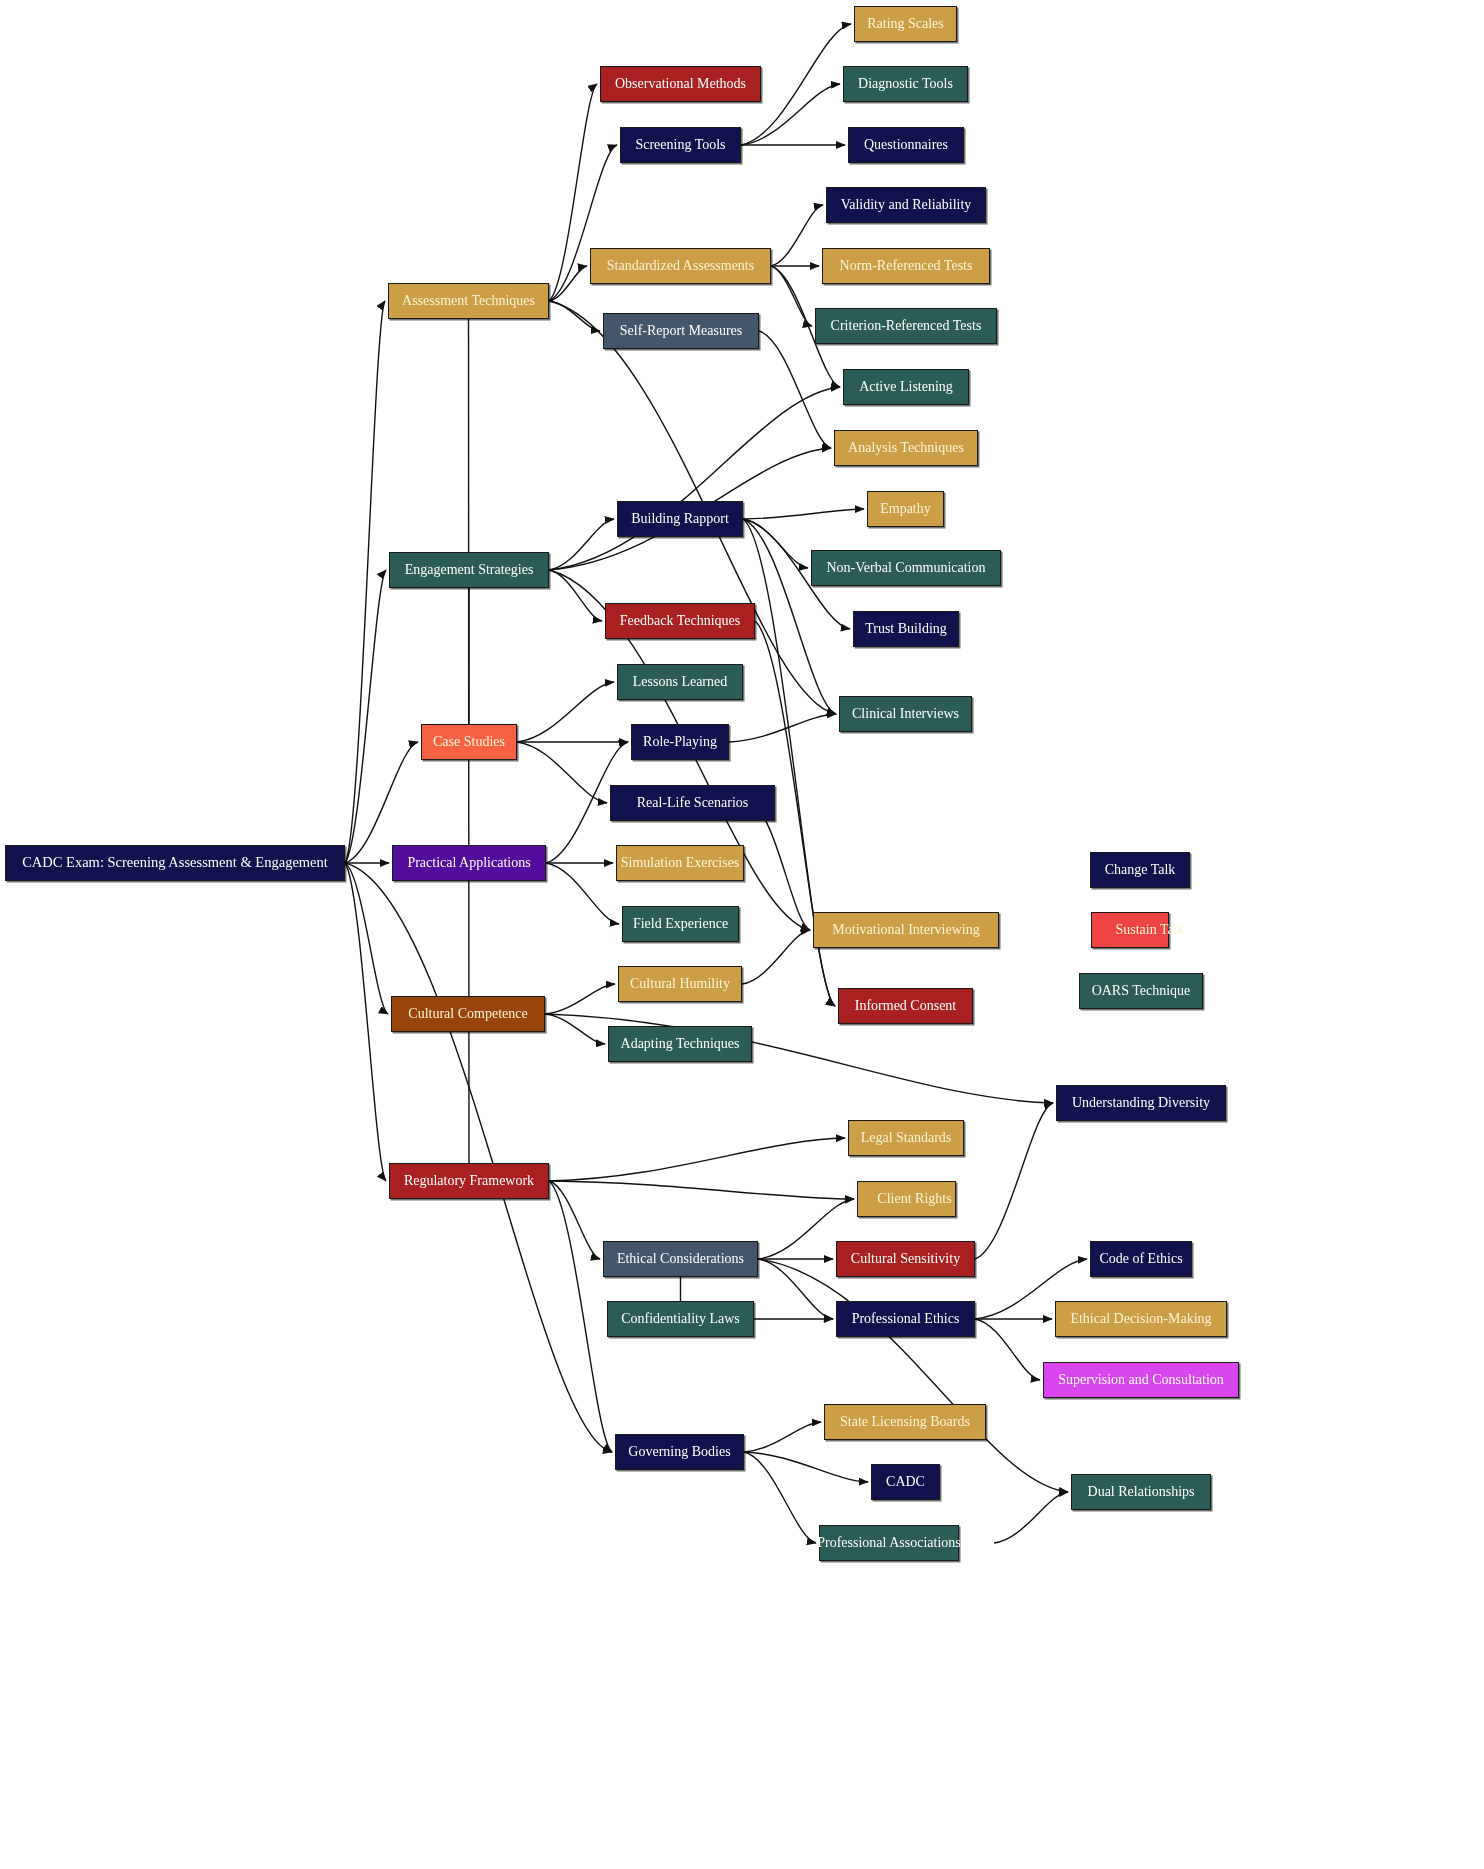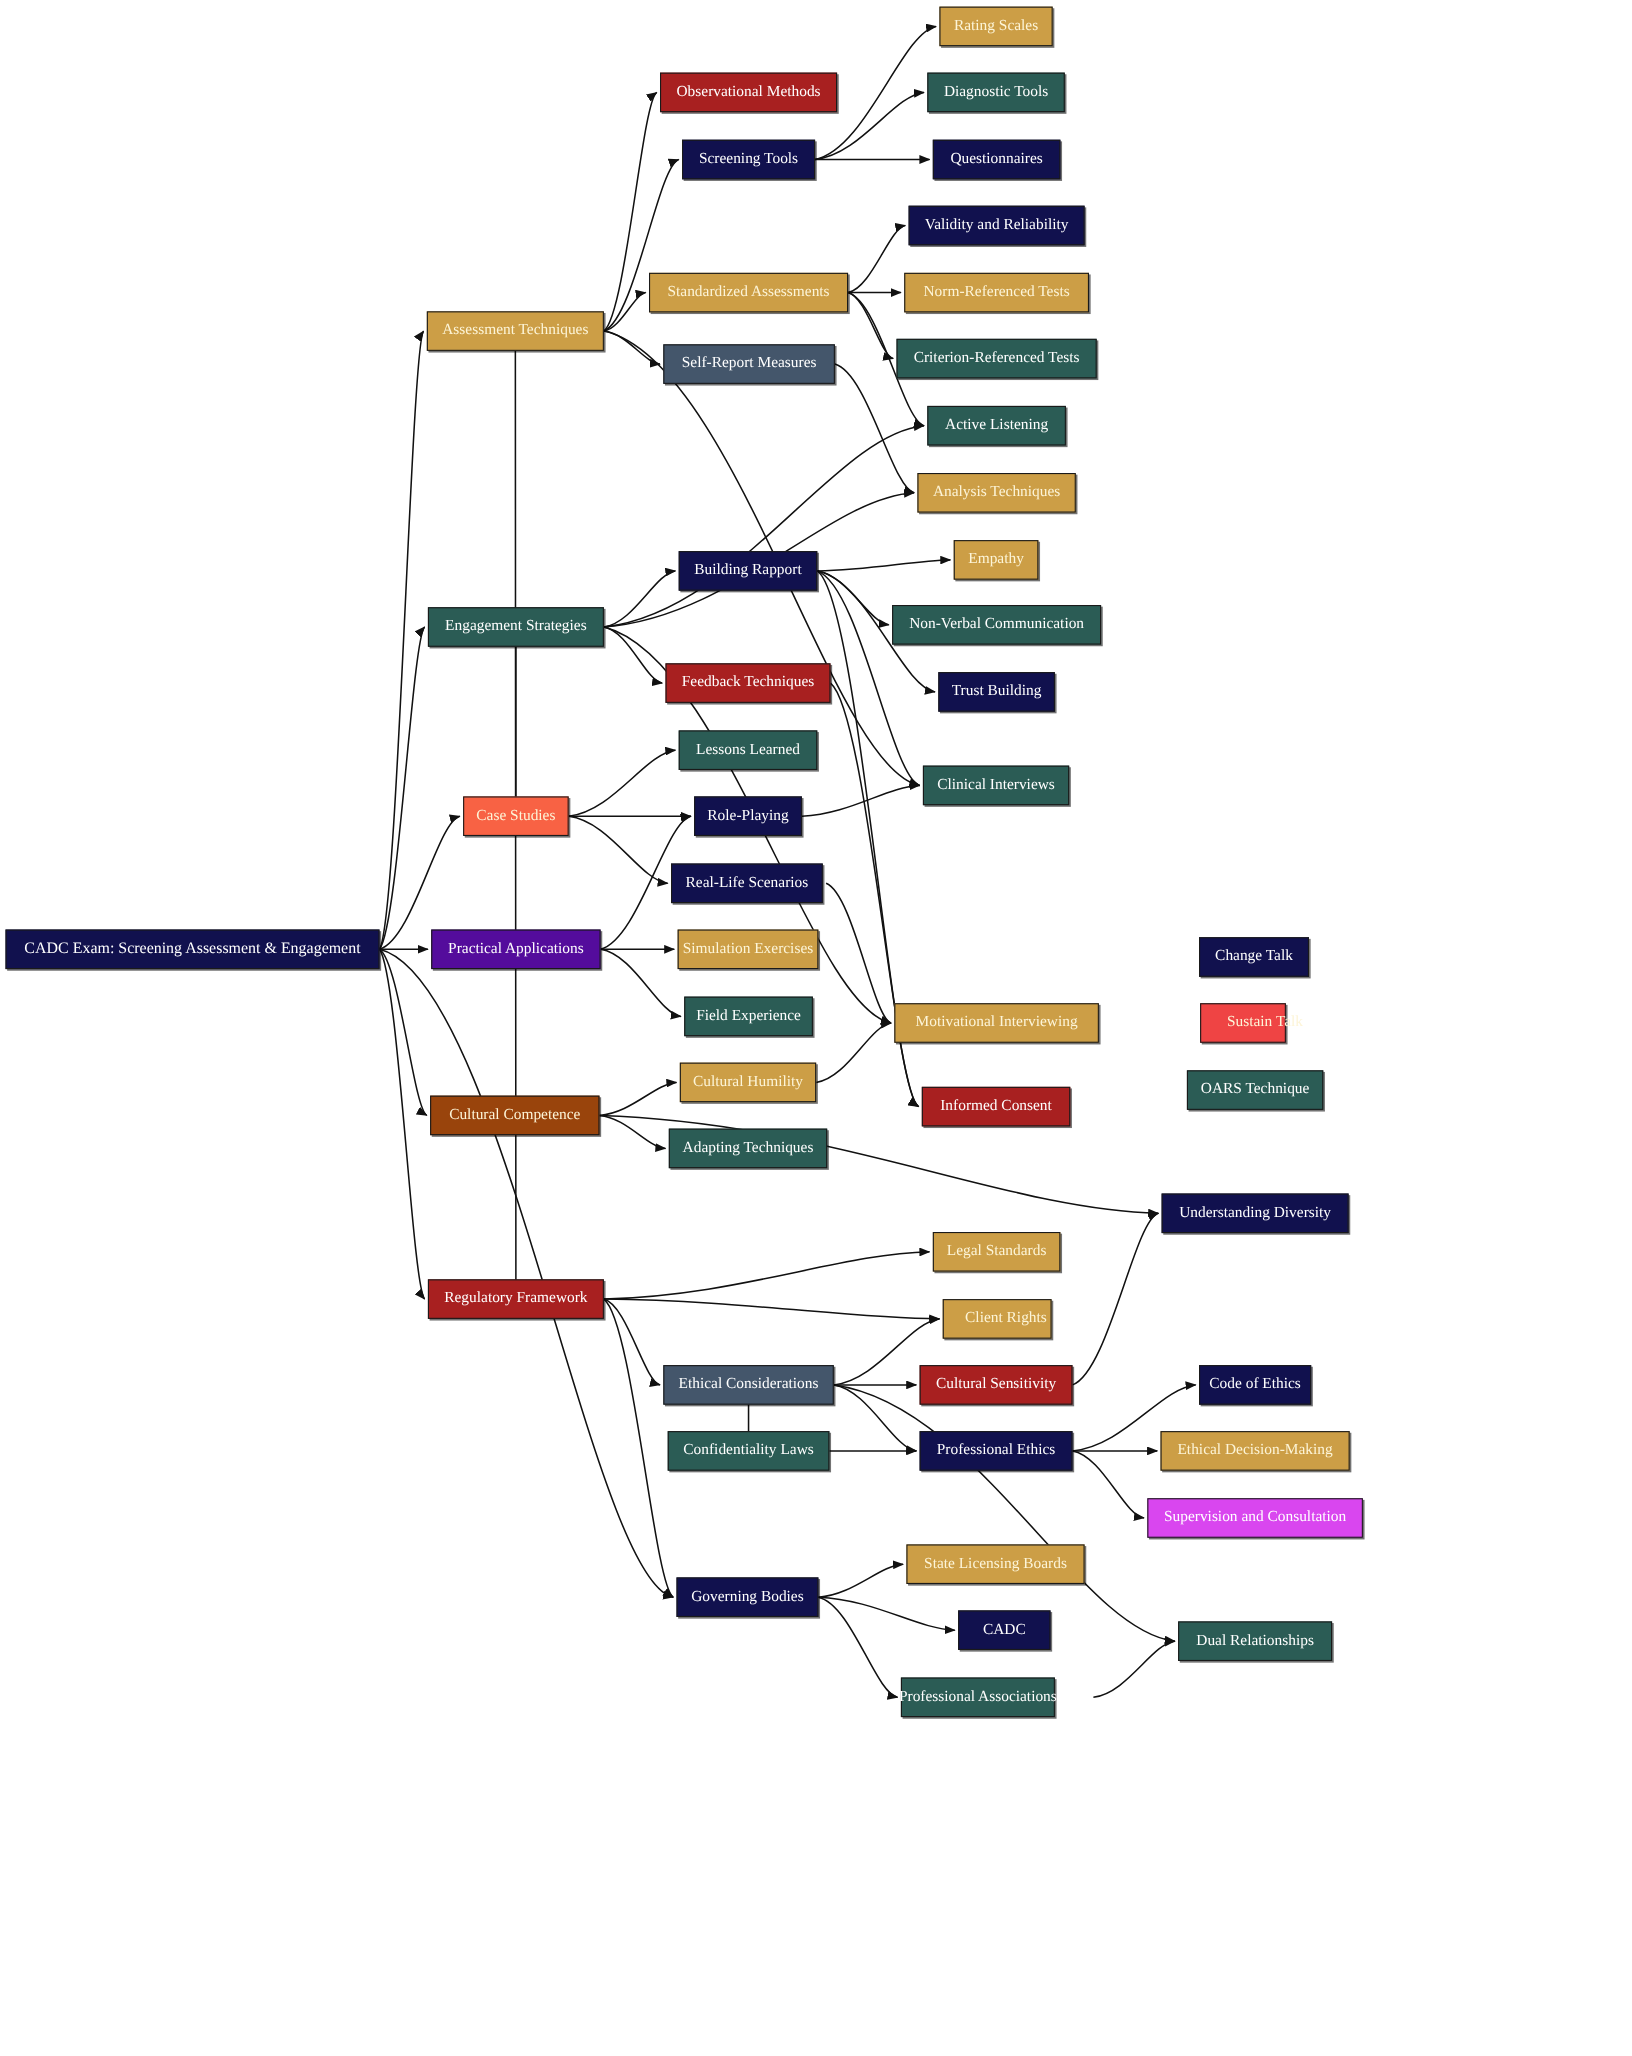--- a/index.html
+++ b/index.html
@@ -183,21 +183,21 @@
       </div>
       <div class="node" style="left: 617px; top: 664px; width: 126px; height: 36px; background: rgb(43, 92, 85); color: rgb(255, 255, 255); font-size: 14px;">
         <span class="node-label">Lessons Learned</span>
       </div>
       <div class="node" style="left: 421px; top: 724px; width: 96px; height: 36px; background: rgb(248, 98, 68); color: rgb(253, 245, 216); font-size: 14px;">
         <span class="node-label">Case Studies</span>
       </div>
       <div class="node" style="left: 631px; top: 724px; width: 98px; height: 36px; background: rgb(17, 17, 78); color: rgb(255, 255, 255); font-size: 14px;">
         <span class="node-label">Role-Playing</span>
       </div>
-      <div class="node" style="left: 610px; top: 785px; width: 138px; height: 36px; background: rgb(17, 17, 78); color: rgb(255, 255, 255); font-size: 14px;">
+      <div class="node" style="left: 610px; top: 785px; width: 165px; height: 36px; background: rgb(17, 17, 78); color: rgb(255, 255, 255); font-size: 14px;">
         <span class="node-label">Real-Life Scenarios</span>
       </div>
       <div class="node" style="left: 392px; top: 845px; width: 154px; height: 36px; background: rgb(84, 12, 156); color: rgb(255, 255, 255); font-size: 14px;">
         <span class="node-label">Practical Applications</span>
       </div>
       <div class="node" style="left: 616px; top: 845px; width: 128px; height: 36px; background: rgb(204, 158, 70); color: rgb(253, 245, 216); font-size: 14px;">
         <span class="node-label">Simulation Exercises</span>
       </div>
       <div class="node" style="left: 622px; top: 906px; width: 117px; height: 36px; background: rgb(43, 92, 85); color: rgb(255, 255, 255); font-size: 14px;">
         <span class="node-label">Field Experience</span>
@@ -258,21 +258,21 @@
       </div>
       <div class="node" style="left: 1043px; top: 1362px; width: 196px; height: 36px; background: #d946ef; color: rgb(255, 255, 255); font-size: 14px;">
         <span class="node-label">Supervision and Consultation</span>
       </div>
       <div class="node" style="left: 615px; top: 1434px; width: 129px; height: 36px; background: rgb(17, 17, 78); color: rgb(255, 255, 255); font-size: 14px;">
         <span class="node-label">Governing Bodies</span>
       </div>
       <div class="node" style="left: 824px; top: 1404px; width: 162px; height: 36px; background: rgb(204, 158, 70); color: rgb(253, 245, 216); font-size: 14px;">
         <span class="node-label">State Licensing Boards</span>
       </div>
-      <div class="node" style="left: 871px; top: 1464px; width: 84px; height: 36px; background: rgb(17, 17, 78); color: rgb(255, 255, 255); font-size: 14px;">
+      <div class="node" style="left: 871px; top: 1464px; width: 69px; height: 36px; background: rgb(17, 17, 78); color: rgb(255, 255, 255); font-size: 14px;">
         <span class="node-label">CADC</span>
       </div>
       <div class="node" style="left: 819px; top: 1525px; width: 140px; height: 36px; background: rgb(43, 92, 85); color: rgb(255, 255, 255); font-size: 14px;">
         <span class="node-label">Professional Associations</span>
       </div>
       <div class="node" style="left: 1071px; top: 1474px; width: 140px; height: 36px; background: rgb(43, 92, 85); color: rgb(255, 255, 255); font-size: 14px;">
         <span class="node-label">Dual Relationships</span>
       </div>
     </div>
 </div>

